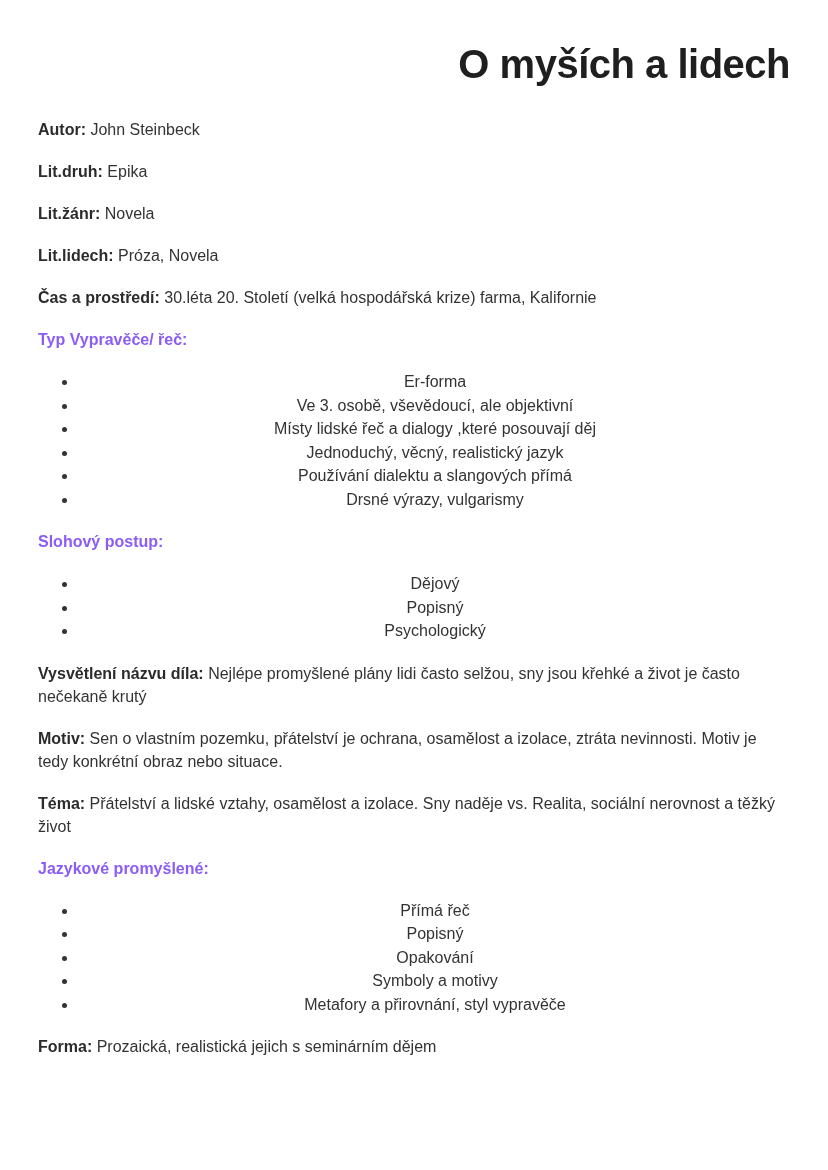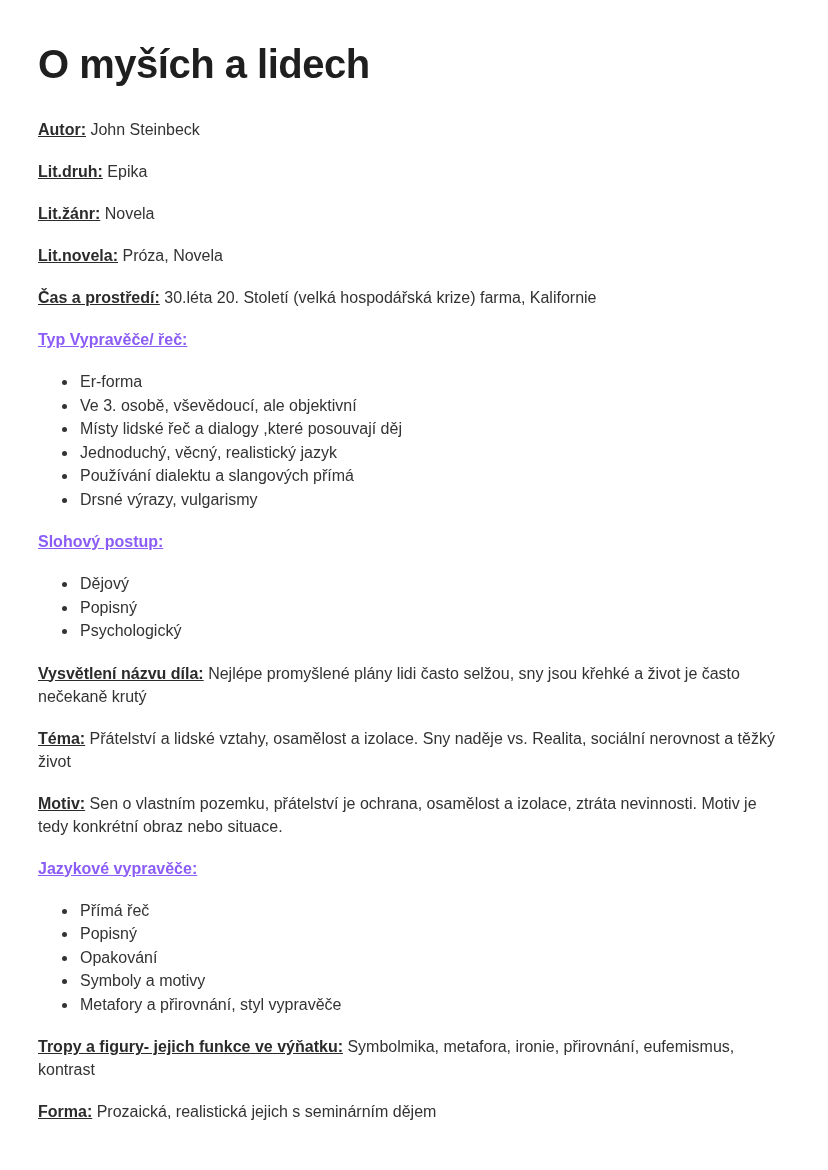--- a/index.html
+++ b/index.html
@@ -18,82 +18,81 @@
   }
   .page {
     box-sizing: border-box;
     width: 828px;
     min-height: 1170px;
     padding: 40px 38px 40px 38px;
     background: #ffffff;
   }
   h1.doc-title {
     margin: 0 0 30px 0;
-    text-align: left;
+    text-align: right;
     font-size: 40px;
     line-height: 48px;
     font-weight: 700;
     color: #1f1f1f;
     letter-spacing: -0.5px;
   }
   .content p {
     margin: 19px 0;
   }
   .content p.heading strong {
     color: #8b5cf6;
   }
   .content strong {
     font-weight: 700;
     color: #2b2b2b;
-    text-decoration: underline;
   }
   .content ul {
     margin: 19px 0;
     padding-left: 40px;
     list-style: disc;
+    text-align: center;
   }
   .content li {
     margin: 0;
     padding-left: 2px;
     line-height: 23.5px;
   }
 </style>
 </head>
 <body>
 
 <div class="page">
   <h1 class="doc-title">O myších a lidech</h1>
   <div class="content">
       <p><strong>Autor:</strong> <span>John Steinbeck</span></p>
       <p><strong>Lit.druh:</strong> <span>Epika</span></p>
       <p><strong>Lit.žánr:</strong> <span>Novela</span></p>
-      <p><strong>Lit.novela:</strong> <span>Próza, Novela</span></p>
+      <p><strong>Lit.lidech:</strong> <span>Próza, Novela</span></p>
       <p><strong>Čas a prostředí:</strong> <span>30.léta 20. Století (velká hospodářská krize) farma, Kalifornie</span></p>
       <p class="heading"><strong>Typ Vypravěče/ řeč:</strong></p>
       <ul>
         <li>Er-forma</li>
         <li>Ve 3. osobě, vševědoucí, ale objektivní</li>
         <li>Místy lidské řeč a dialogy ,které posouvají děj</li>
         <li>Jednoduchý, věcný, realistický jazyk</li>
         <li>Používání dialektu a slangových přímá</li>
         <li>Drsné výrazy, vulgarismy</li>
       </ul>
       <p class="heading"><strong>Slohový postup:</strong></p>
       <ul>
         <li>Dějový</li>
         <li>Popisný</li>
         <li>Psychologický</li>
       </ul>
       <p><strong>Vysvětlení názvu díla:</strong> <span>Nejlépe promyšlené plány lidi často selžou, sny jsou křehké a život je často nečekaně krutý</span></p>
+      <p><strong>Motiv:</strong> <span>Sen o vlastním pozemku, přátelství je ochrana, osamělost a izolace, ztráta nevinnosti. Motiv je tedy konkrétní obraz nebo situace.</span></p>
       <p><strong>Téma:</strong> <span>Přátelství a lidské vztahy, osamělost a izolace. Sny naděje vs. Realita, sociální nerovnost a těžký život</span></p>
-      <p><strong>Motiv:</strong> <span>Sen o vlastním pozemku, přátelství je ochrana, osamělost a izolace, ztráta nevinnosti. Motiv je tedy konkrétní obraz nebo situace.</span></p>
-      <p class="heading"><strong>Jazykové vypravěče:</strong></p>
+      <p class="heading"><strong>Jazykové promyšlené:</strong></p>
       <ul>
         <li>Přímá řeč</li>
         <li>Popisný</li>
         <li>Opakování</li>
         <li>Symboly a motivy</li>
         <li>Metafory a přirovnání, styl vypravěče</li>
       </ul>
-      <p><strong>Tropy a figury- jejich funkce ve výňatku:</strong> <span>Symbolmika, metafora, ironie, přirovnání, eufemismus, kontrast</span></p>
       <p><strong>Forma:</strong> <span>Prozaická, realistická jejich s seminárním dějem</span></p>
     </div>
 </div>
 
 </body></html>

